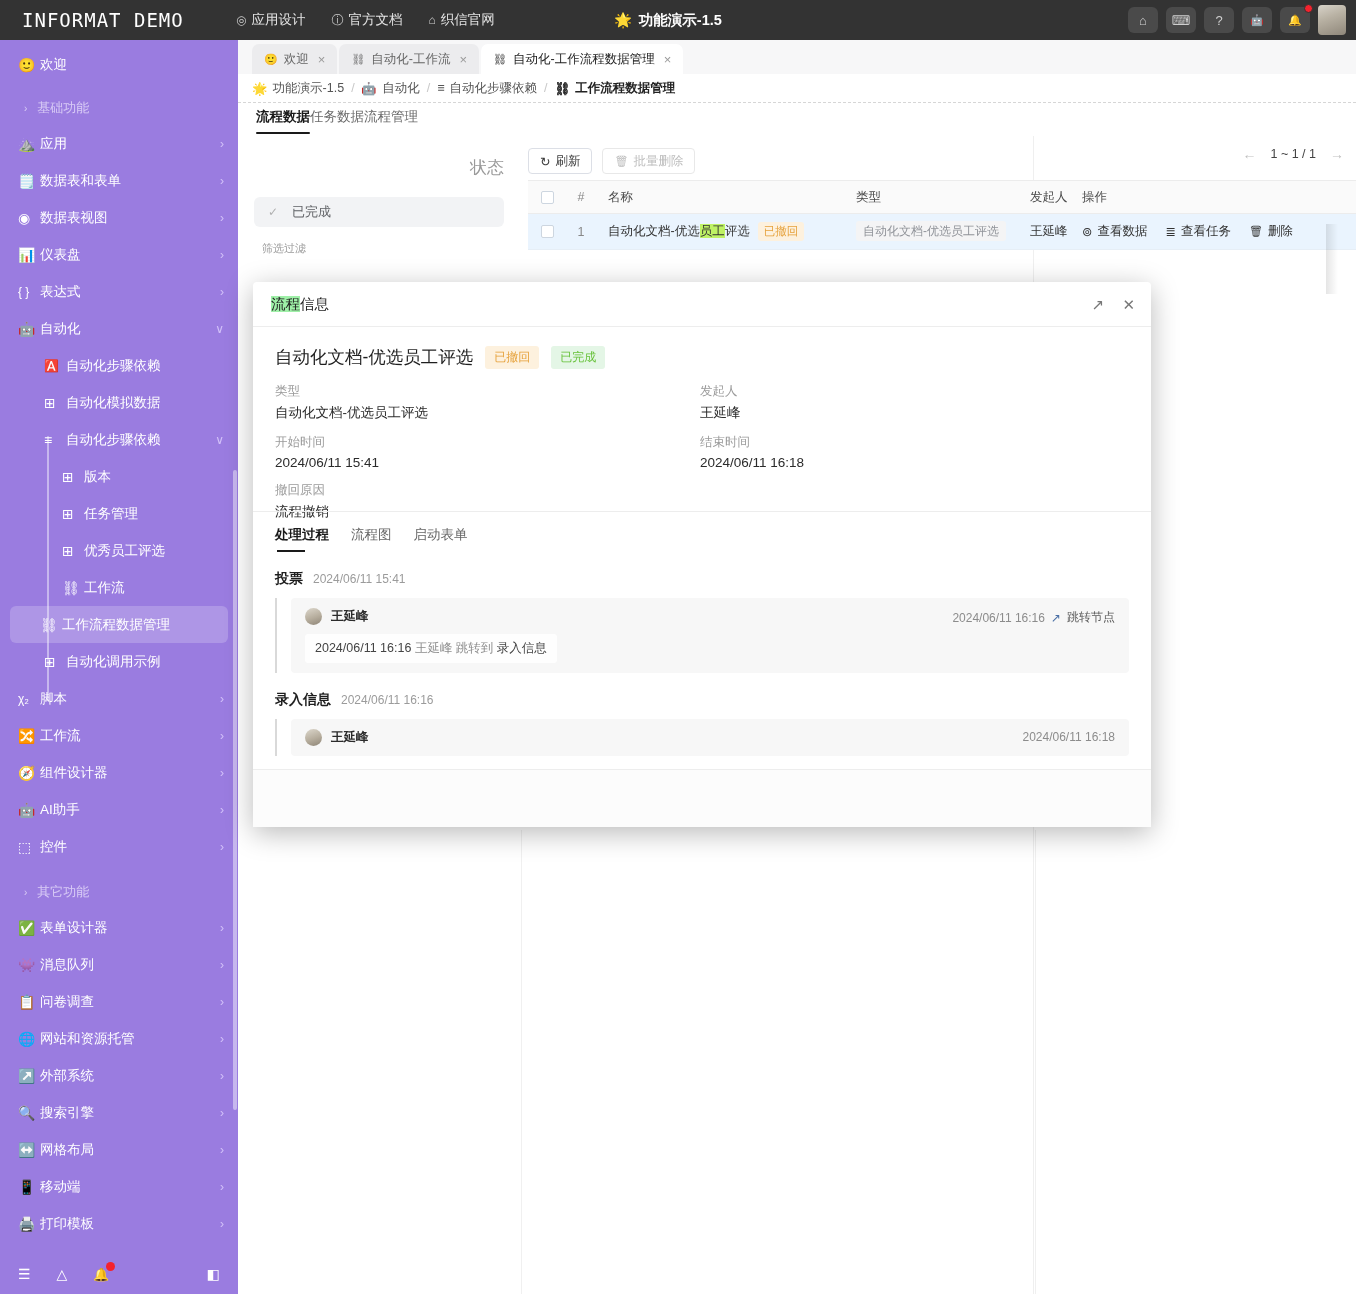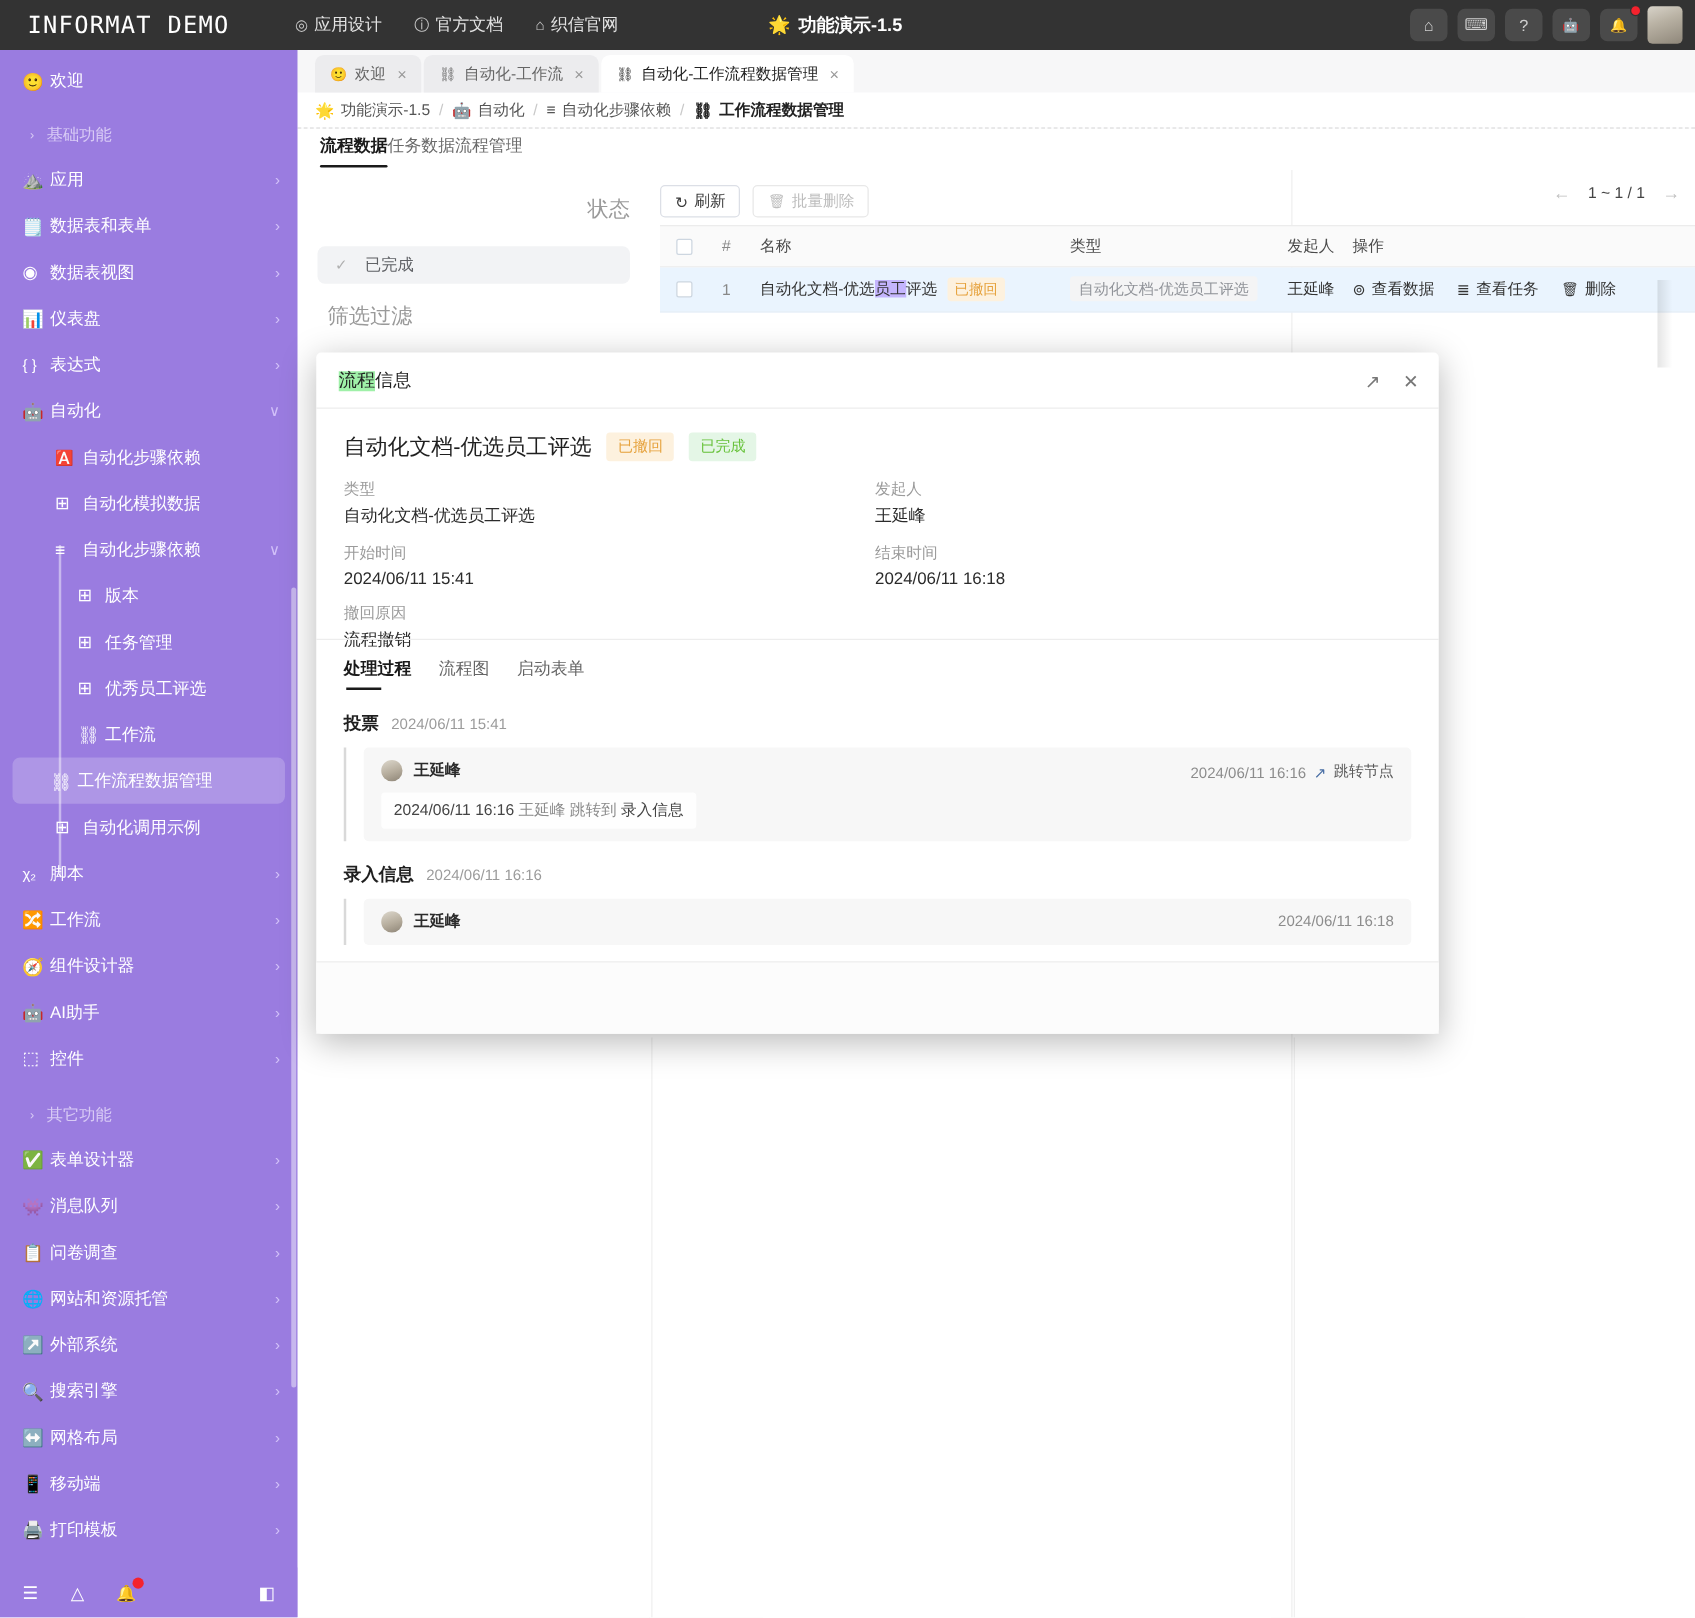--- a/index.html
+++ b/index.html
@@ -149,21 +149,21 @@
   }
   .f-title { font-size: 17px; color: #9a9a9a; margin: 6px 0 18px 8px; text-align: right; }
   .f-opt {
     height: 30px; display: flex; align-items: center; gap: 12px;
     padding-left: 14px; font-size: 13px; color: #606266;
     border-radius: 6px; cursor: pointer; margin-bottom: 6px;
   }
   .f-opt.sel { background: #f2f3f5; }
   .f-opt .bx { width: 12px; height: 12px; border: 1px solid #b5b5b5; border-radius: 2px; }
   .f-opt .chk { color: #b0b0b0; font-size: 12px; width: 12px; }
-  .f-title2 { font-size: 17px; color: #9a9a9a; margin: 14px 0 2px 8px; }
+  .f-title2 { font-size: 11px; color: #9a9a9a; margin: 14px 0 2px 8px; }
   #panel-scroll {
     position: absolute; right: 8px; top: 248px; width: 5px; height: 52px;
     background: #d6d6d6; border-radius: 3px;
   }
   #panel-handle {
     position: absolute; right: -5px; top: 360px; width: 10px; height: 34px;
     background: #e8e8e8; border-radius: 3px 0 0 3px;
     display: flex; align-items: center; justify-content: center;
     color: #9a9a9a; font-size: 8px; cursor: pointer;
   }
@@ -200,21 +200,21 @@
     font-size: 12.5px; color: #333; border-bottom: 1px solid #e6eef6;
   }
   .c-chk { width: 38px; display: flex; justify-content: center; }
   .c-chk .bx { width: 13px; height: 13px; border: 1px solid #cdd6e0; border-radius: 2px; background: #fff; }
   .c-num { width: 30px; text-align: center; color: #888; }
   .c-name { width: 248px; padding-left: 12px; display: flex; align-items: center; gap: 8px; }
   .c-type { width: 178px; padding-left: 12px; }
   .c-origin { width: 52px; padding-left: 8px; overflow: hidden; white-space: nowrap; }
   .c-ops { flex: 1; padding-left: 8px; display: flex; align-items: center; gap: 18px; }
   .c-ops .op { display: flex; align-items: center; gap: 5px; cursor: pointer; color: #333; }
-  .sel-hl { background: #c4b5fd; }
+  .sel-hl { background: #bef264; }
   .badge-wd {
     background: #fdf1de; color: #e6a23c; font-size: 11.5px;
     padding: 2px 6px; border-radius: 3px;
   }
   .type-chip {
     background: #f4f4f5; color: #909399; font-size: 12px;
     padding: 3px 7px; border-radius: 3px; white-space: nowrap;
   }
   #col-shadow {
     position: absolute; left: 798px; top: 44px; width: 12px; height: 70px;

